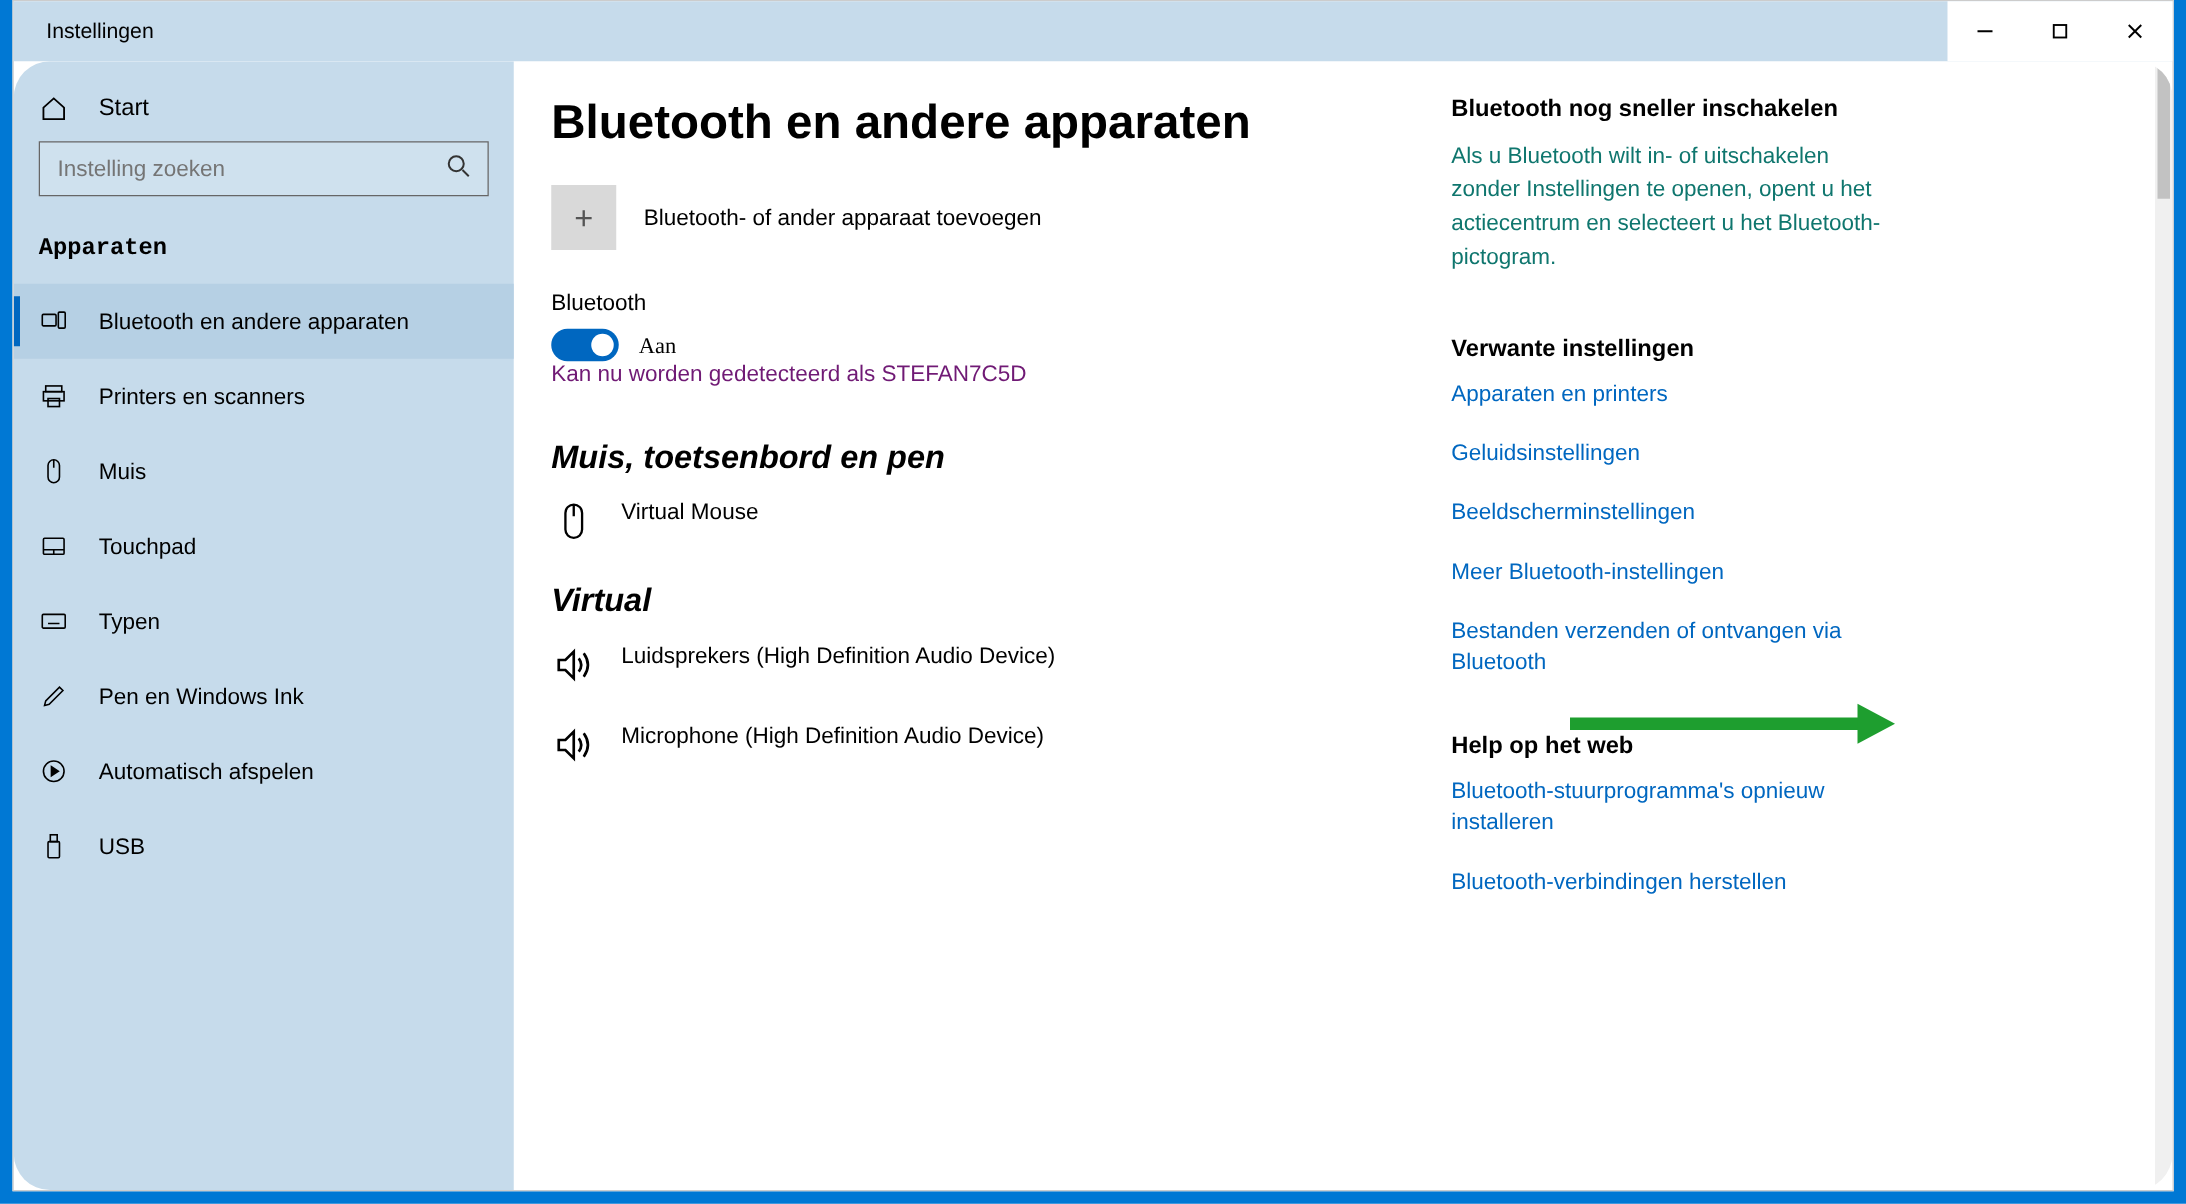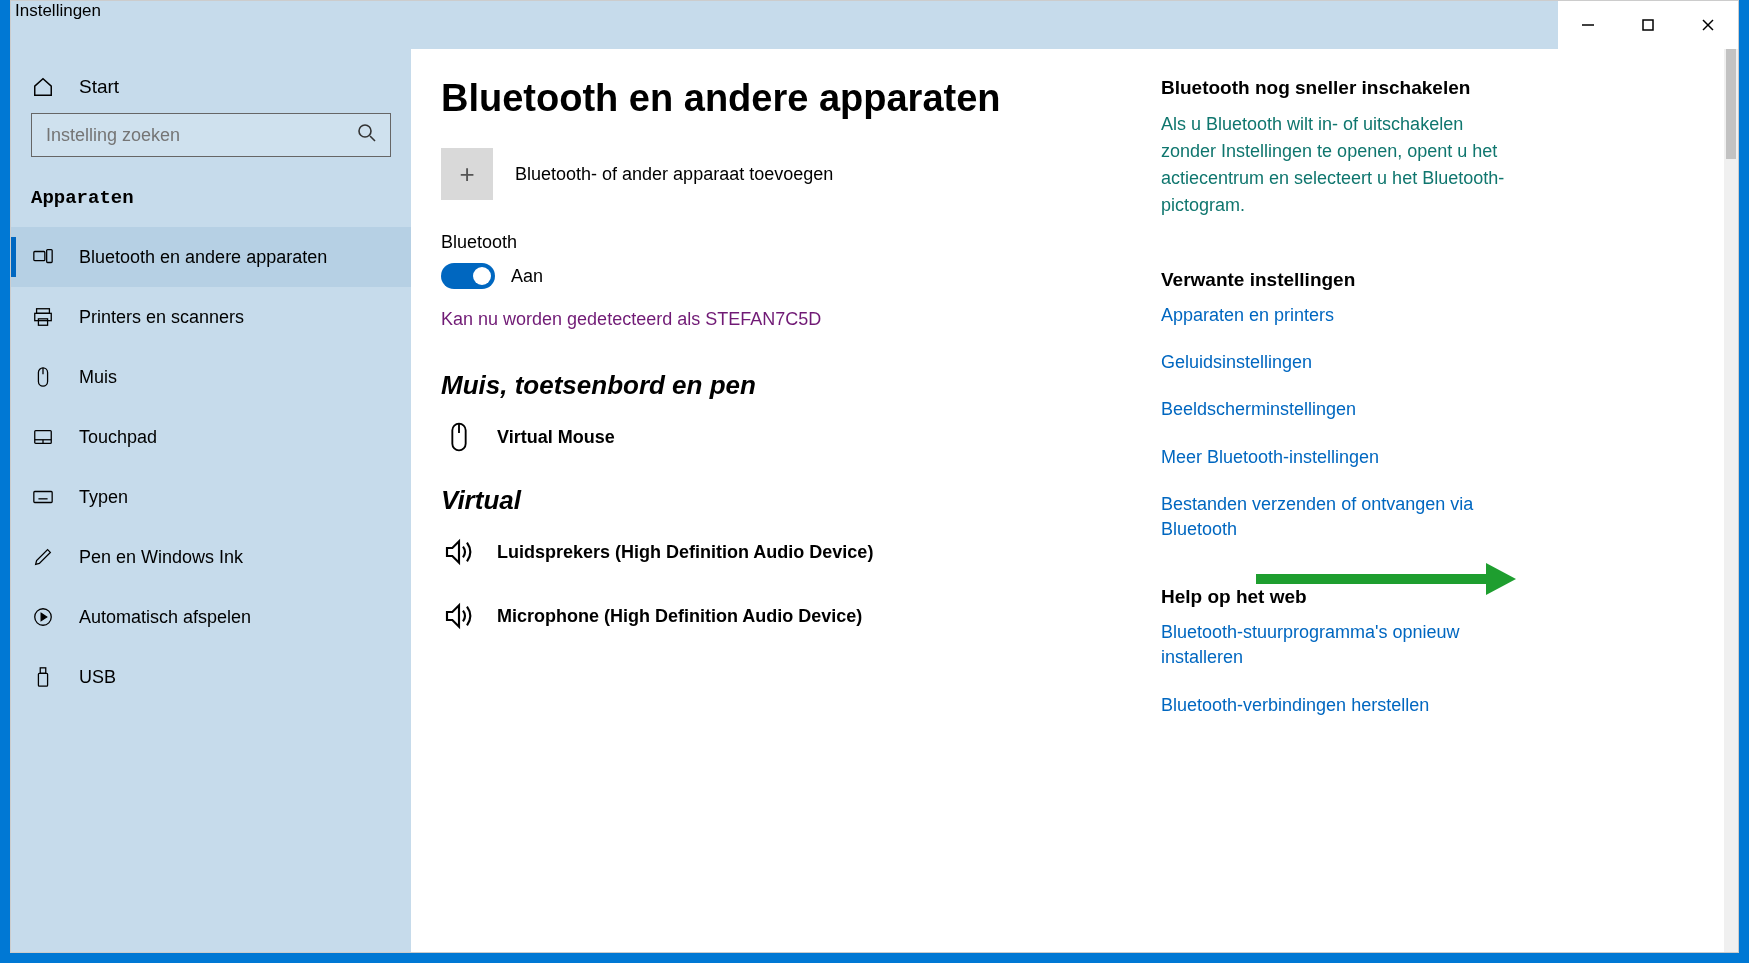--- a/index.html
+++ b/index.html
@@ -11,22 +11,23 @@
     left: 10px; top: 0; right: 10px; bottom: 10px;
     background: #fff;
     display: flex;
     flex-direction: column;
     border: 1px solid #ccc;
   }
 
   .titlebar {
     height: 48px;
     display: flex;
+    align-items: center;
     justify-content: space-between;
-    padding-left: 4px;
+    padding-left: 26px;
     background: #c6dbeb;
   }
   .titlebar .title {
     font-size: 17px;
   }
   .win-controls {
     display: flex;
     height: 100%;
     background: #fff;
   }
@@ -38,20 +39,21 @@
     font-size: 16px;
     cursor: default;
     font-family: "Segoe MDL2 Assets", sans-serif;
   }
   .win-btn svg { width: 14px; height: 14px; }
 
   .body {
     flex: 1;
     display: flex;
     overflow: hidden;
+    border-radius: 29px;
   }
 
   .sidebar {
     width: 400px;
     background: #c6dbeb;
     padding-top: 12px;
     display: flex;
     flex-direction: column;
   }
   .sidebar .home-row {
@@ -155,21 +157,21 @@
 
   .subhead {
     font-size: 18px;
     margin-bottom: 10px;
   }
 
   .toggle-row {
     display: flex;
     align-items: center;
     gap: 16px;
-    margin-bottom: 20px;
+    font-family: Liberation Serif, serif;
   }
   .toggle {
     width: 54px; height: 26px;
     background: #0067c0;
     border-radius: 13px;
     position: relative;
     cursor: default;
   }
   .toggle::after {
     content: "";
@@ -182,24 +184,22 @@
   .toggle-row .state { font-size: 18px; }
 
   .detect { font-size: 18px; margin-bottom: 40px; color:#701a75; }
 
   h2.group-title {
     font-size: 26px; font-weight: 600; margin-bottom: 18px; font-style: italic;
   }
 
   .device-row {
     display: flex;
-    align-items: center;
     gap: 20px;
     margin-bottom: 28px;
-    font-weight: bold;
   }
   .device-row .dev-icon { width: 36px; height: 36px; display:flex; align-items:center; justify-content:center; }
   .device-row .dev-icon svg { width: 32px; height: 32px; }
   .device-row .dev-label { font-size: 18px; }
 
   .side-col h3 {
     font-size: 19px; font-weight: 600; margin-bottom: 12px;
   }
   .side-col p.tip {
     font-size: 18px; color: #0f766e; line-height: 1.5; margin-bottom: 50px;

